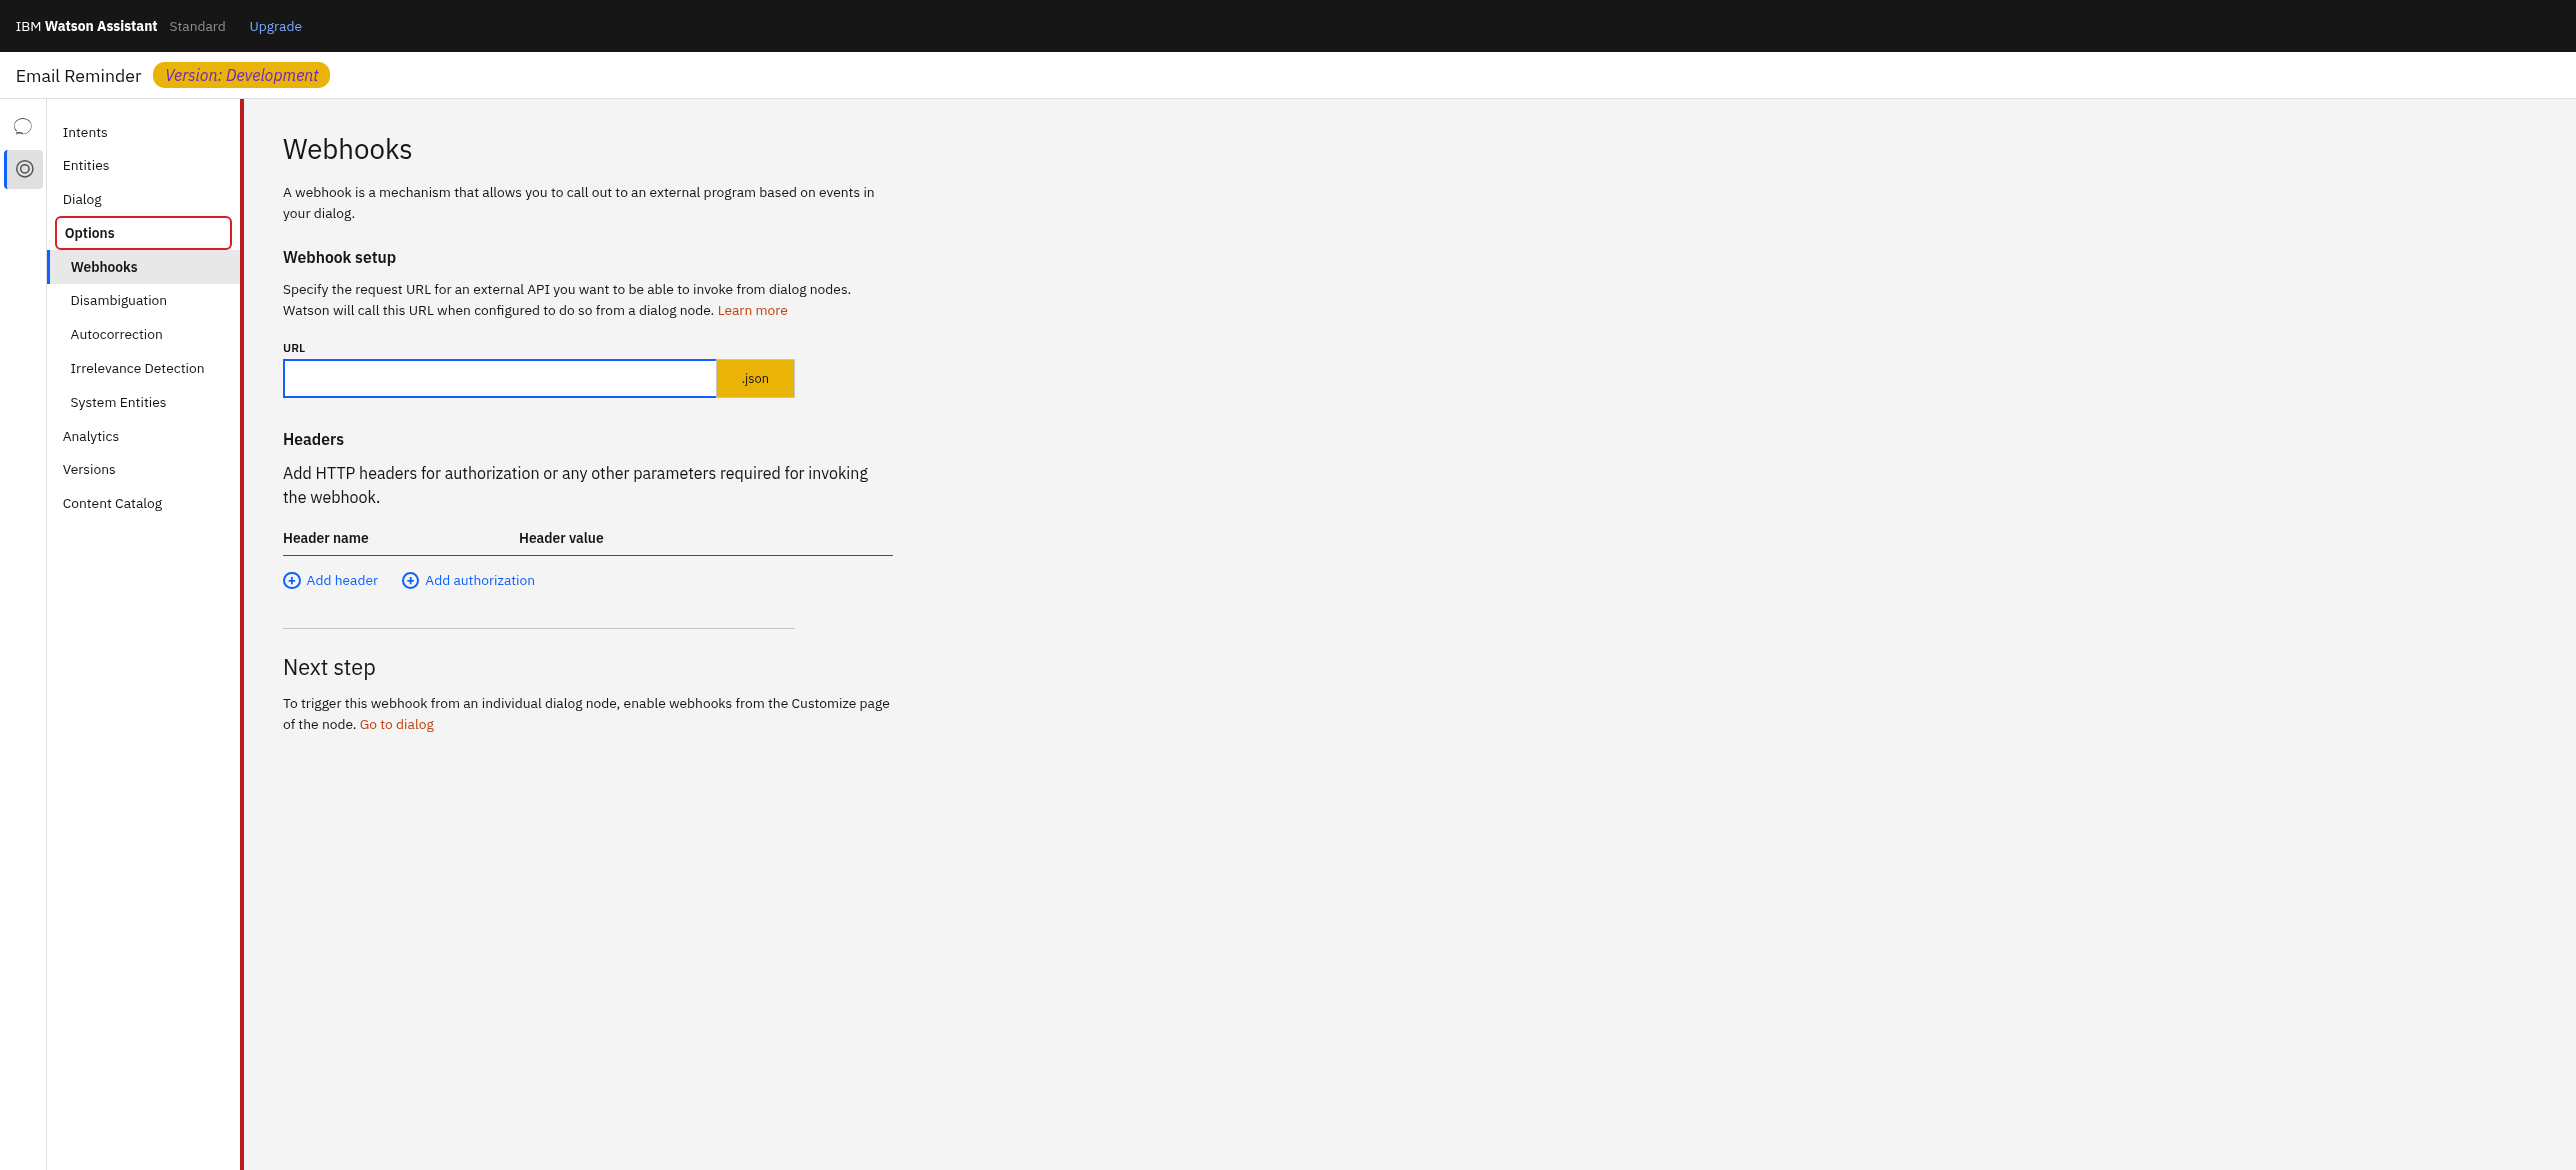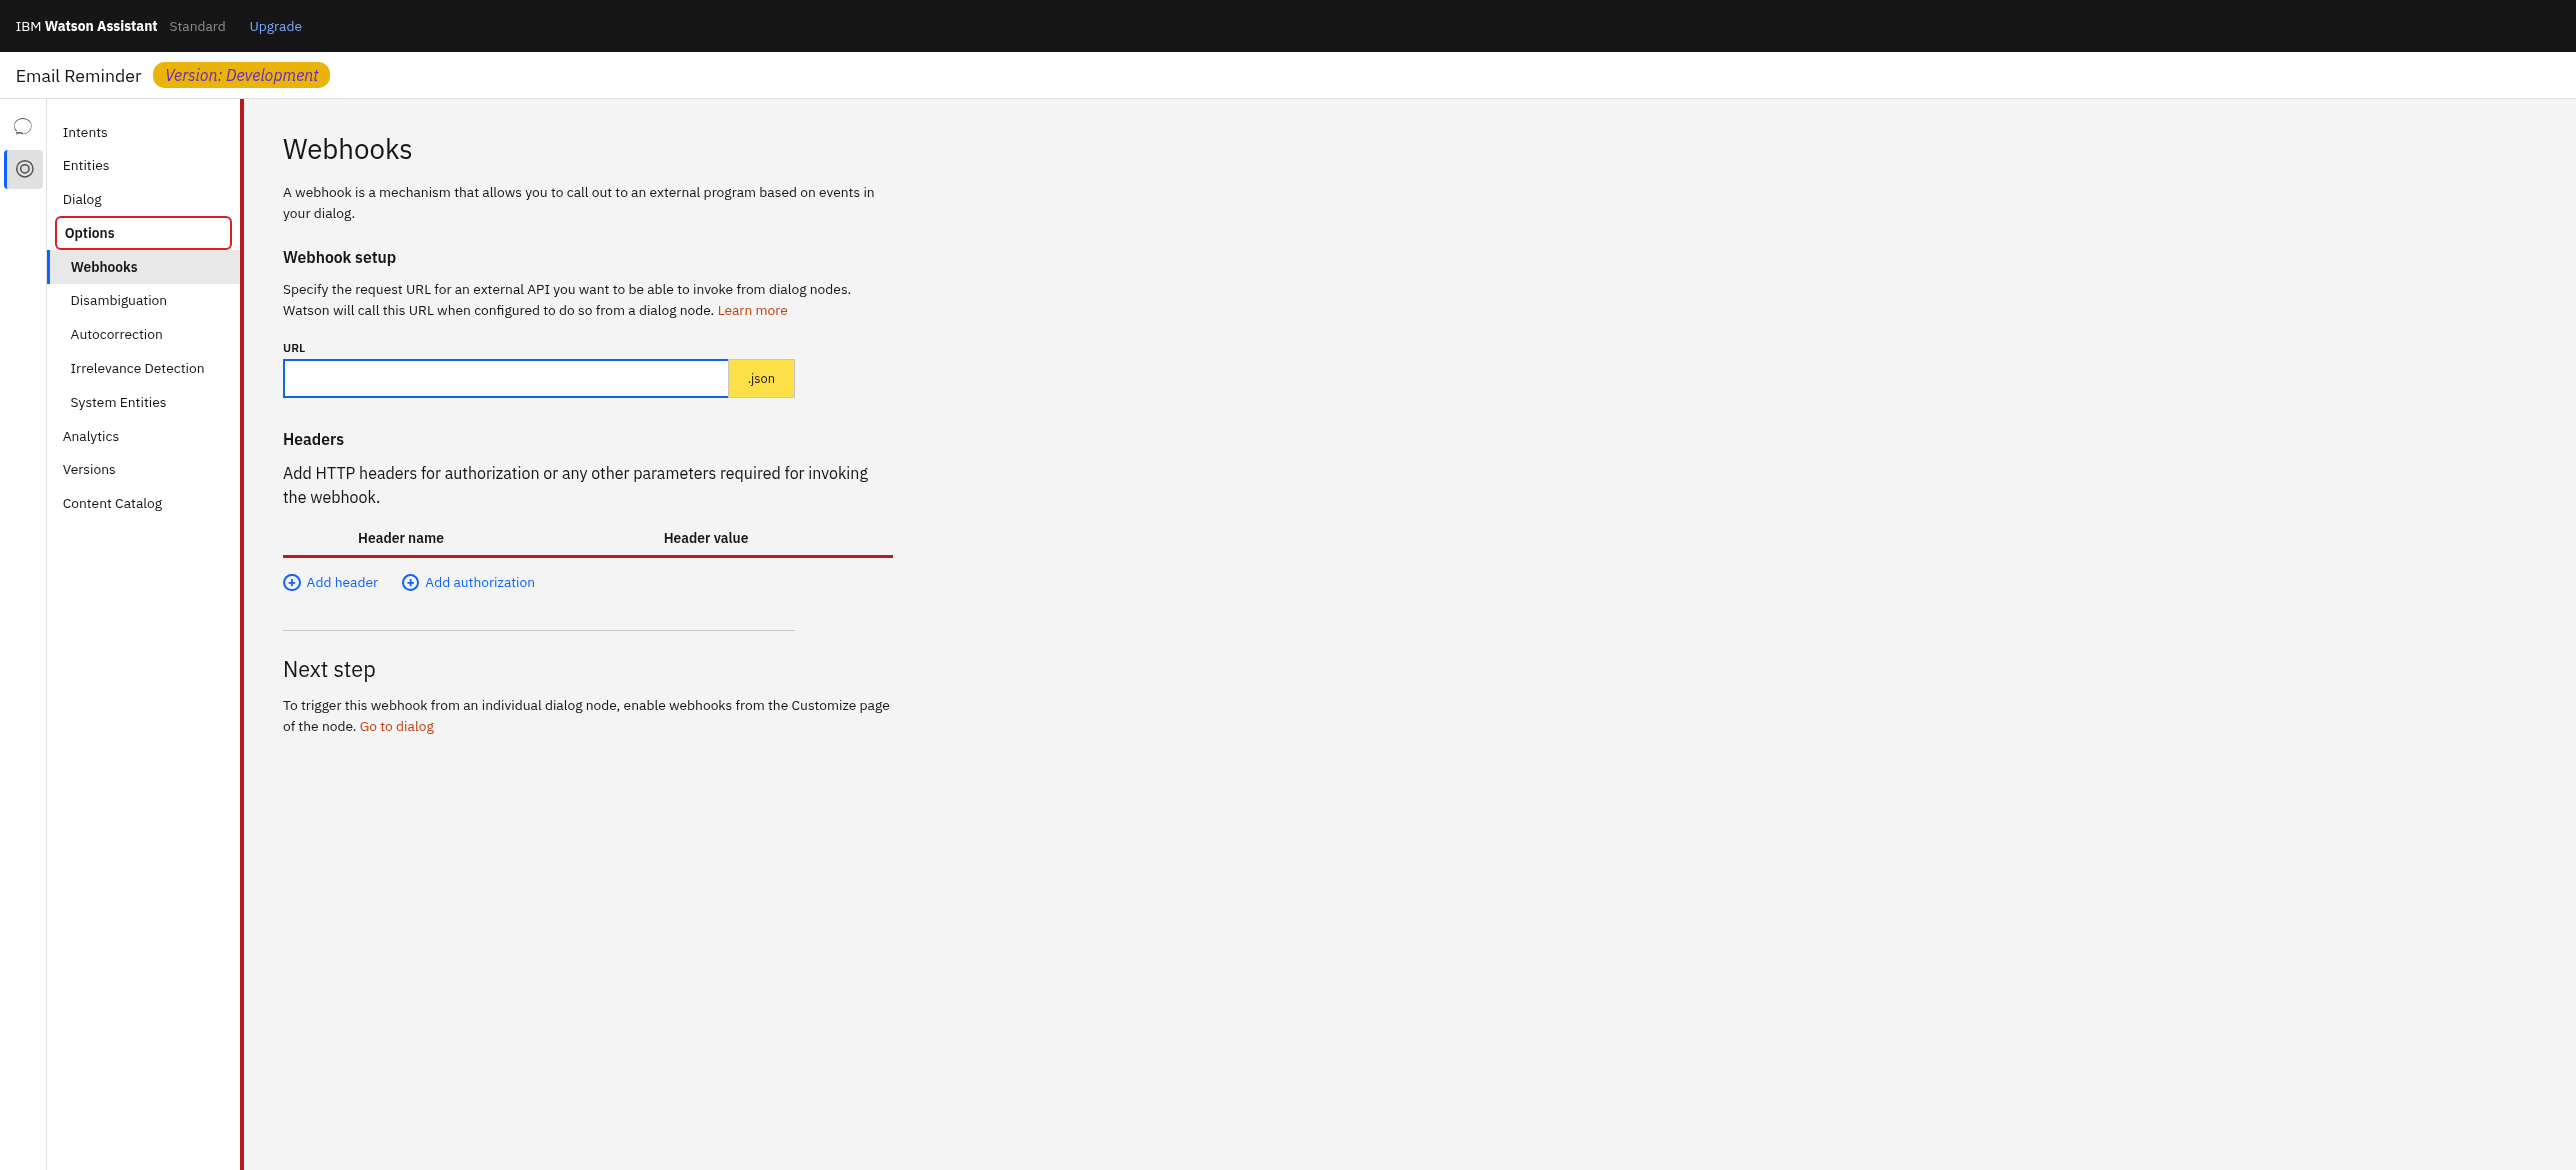--- a/index.html
+++ b/index.html
@@ -177,47 +177,46 @@
       font-size: 13.8px;
       outline: none;
       color: #161616;
     }
 
     .url-suffix {
       position: absolute;
       right: 0;
       top: 0;
       height: 39px;
-      background: #fde047;
+      background: #eab308;
       display: flex;
       align-items: center;
       justify-content: center;
-      padding: 0 19px;
+      padding: 0 25px;
       font-size: 12.8px;
       color: #161616;
       border: 1px solid #c6c6c6;
     }
 
     .headers-section {
       max-width: 610px;
     }
 
     .headers-desc {
       font-size: 16px;
       color: #161616;
       line-height: 1.5;
       margin-bottom: 19.7px;
     }
 
     .headers-table-header {
       display: flex;
-      border-bottom: 3px solid #b91c1c;
+      border-bottom: 1px solid #b91c1c;
       padding-bottom: 7.9px;
       margin-bottom: 7.9px;
-      text-align: center;
     }
 
     .col-header {
       font-size: 13.8px;
       font-weight: 600;
       color: #161616;
     }
 
     .col-name { width: 236px; }
     .col-value { flex: 1; }

